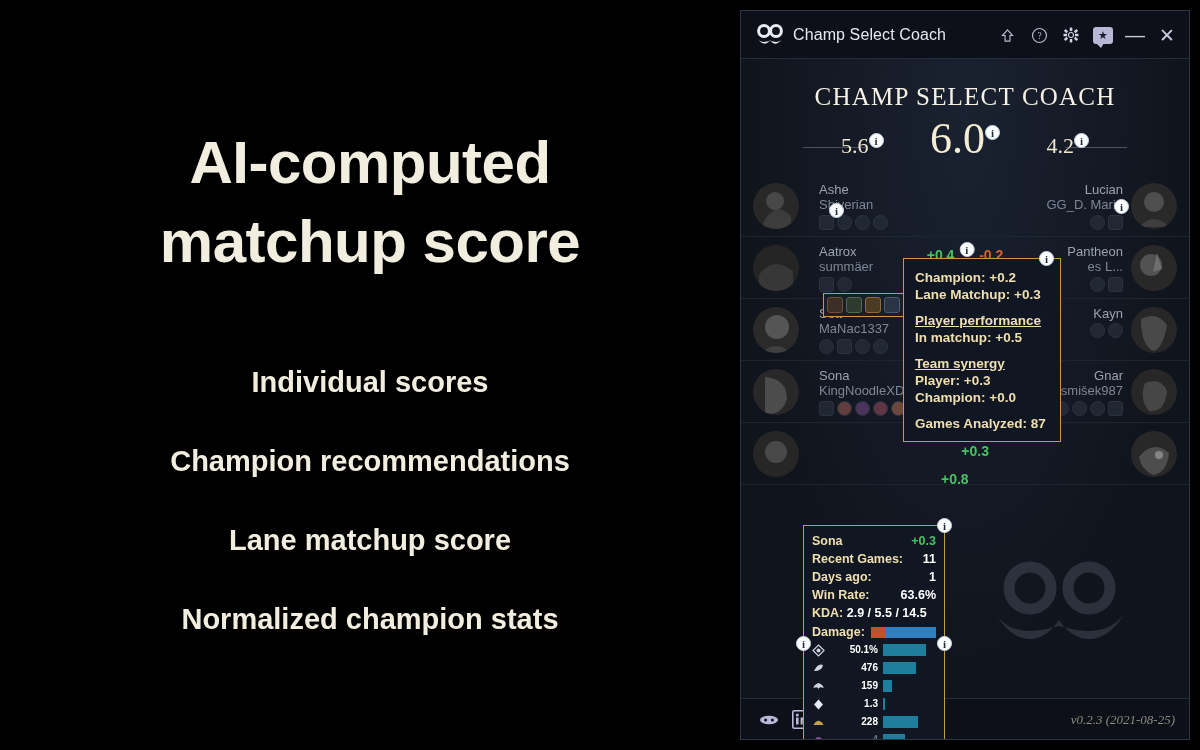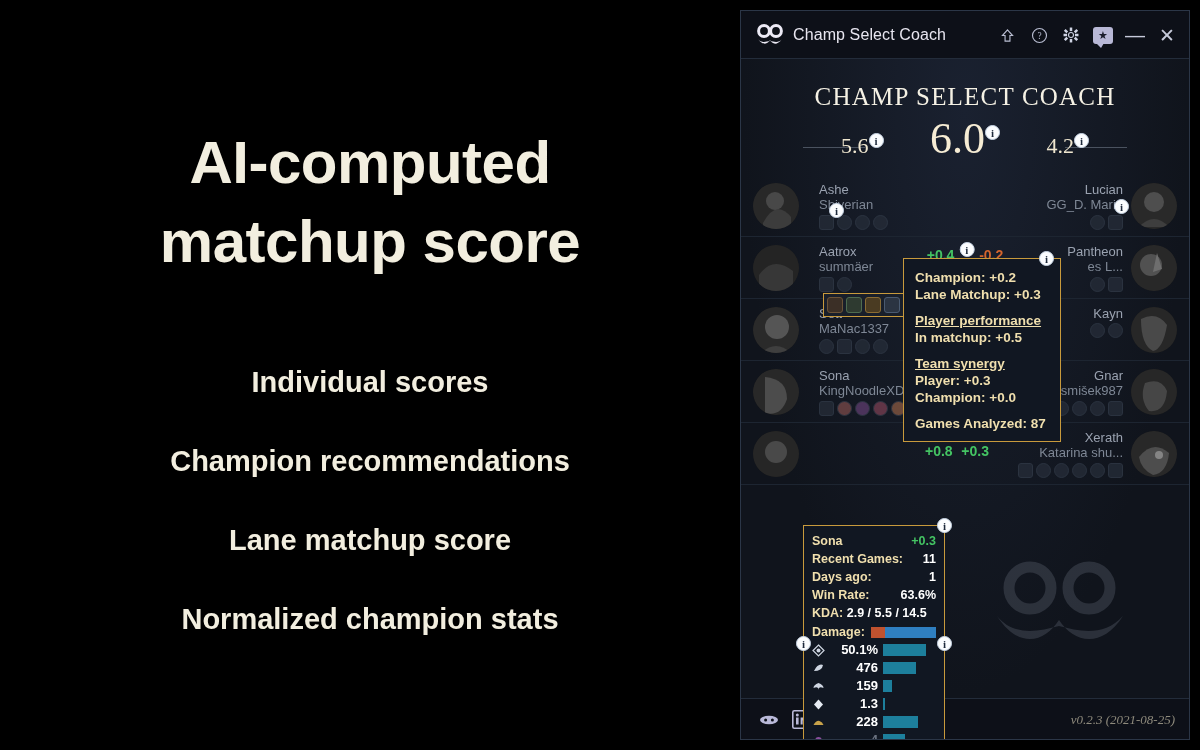--- a/index.html
+++ b/index.html
@@ -122,21 +122,21 @@
   .st-row .v.green { color: #44c463; }
   .st-kda { color: #f0dfae; }
   .st-kda b { color: #ffffff; }
   .dmgline { display: flex; align-items: center; gap: 6px; margin-top: 1px; }
   .dmgline .k { color: #f0dfae; }
   .dmgbar { flex: 1; height: 11px; background: #0b0f17; display: flex; }
   .dmgbar .a { width: 22%; background: #c0522f; }
   .dmgbar .b { width: 78%; background: #2f7fc1; }
   .sbar-row { display: flex; align-items: center; gap: 5px; height: 18px; }
   .sbar-ico { width: 13px; height: 13px; flex: 0 0 13px; }
-  .sbar-val { width: 48px; text-align: right; color: #ffffff; font-size: 13px; }
+  .sbar-val { width: 48px; text-align: right; color: #ffffff; font-size: 10px; }
   .sbar-val.dim { color: #6b7280; }
   .sbar-track { flex: 1; height: 12px; }
   .sbar-fill { height: 12px; background: #1d7f9c; }
 
   
   .bottombar { position: relative; height: 42px; background: #0d1018;
                border-top: 1px solid #232c3a; display: flex; align-items: center; }
   .social { display: flex; align-items: center; gap: 12px; margin-left: 18px; }
   .sico { width: 20px; height: 20px; color: #b9b9d8; display: flex;
           align-items: center; justify-content: center; }
@@ -366,38 +366,26 @@
           </div>
           <div class="delta pos" style="right:178px;">+0.5</div>
           <span class="ibadge abs" style="left:196px; top:30px;">i</span>
         </div>
 
         <div class="prow">
           <div class="portrait left"><svg width="46" height="46" viewBox="0 0 46 46">
                 <circle cx="23" cy="23" r="23" fill="#363e4a"></circle>
                 <circle cx="23" cy="21" r="11" fill="#6e7684"></circle>
               </svg></div>
-          <div class="delta pos" style="left:184px;">+0.8</div>
+          <div class="delta pos" style="left:200px;margin-top:28px;">+0.8</div>
           <div class="portrait right"><svg width="46" height="46" viewBox="0 0 46 46">
                 <circle cx="23" cy="23" r="23" fill="#3a4250"></circle>
                 <path d="M8 26 q14 -18 30 -4 -2 20 -16 22 -12 -6 -14 -18Z" fill="#757d8b"></path>
                 <circle cx="28" cy="24" r="4" fill="#cfd6e2"></circle>
               </svg></div>
-          <div class="pside right">
-            <div class="champ">Xerath</div>
-            <div class="summ">Katarina shu...</div>
-            <div class="spells">
-              <span class="sp"></span>
-              <span class="sp rd"></span>
-              <span class="sp rd"></span>
-              <span class="sp rd"></span>
-              <span class="sp rd"></span>
-              <span class="sp"></span>
-            </div>
-          </div>
           <div class="delta pos" style="right:200px;">+0.3</div>
         </div>
 
       </div>
 
       <div class="recos">
         <span class="reco"></span>
         <span class="reco" style="background:#2e3a30;border-color:#4e6b4f"></span>
         <span class="reco" style="background:#4a3b22;border-color:#8a6c33"></span>
         <span class="reco" style="background:#2b3442;border-color:#4a5a70"></span>

